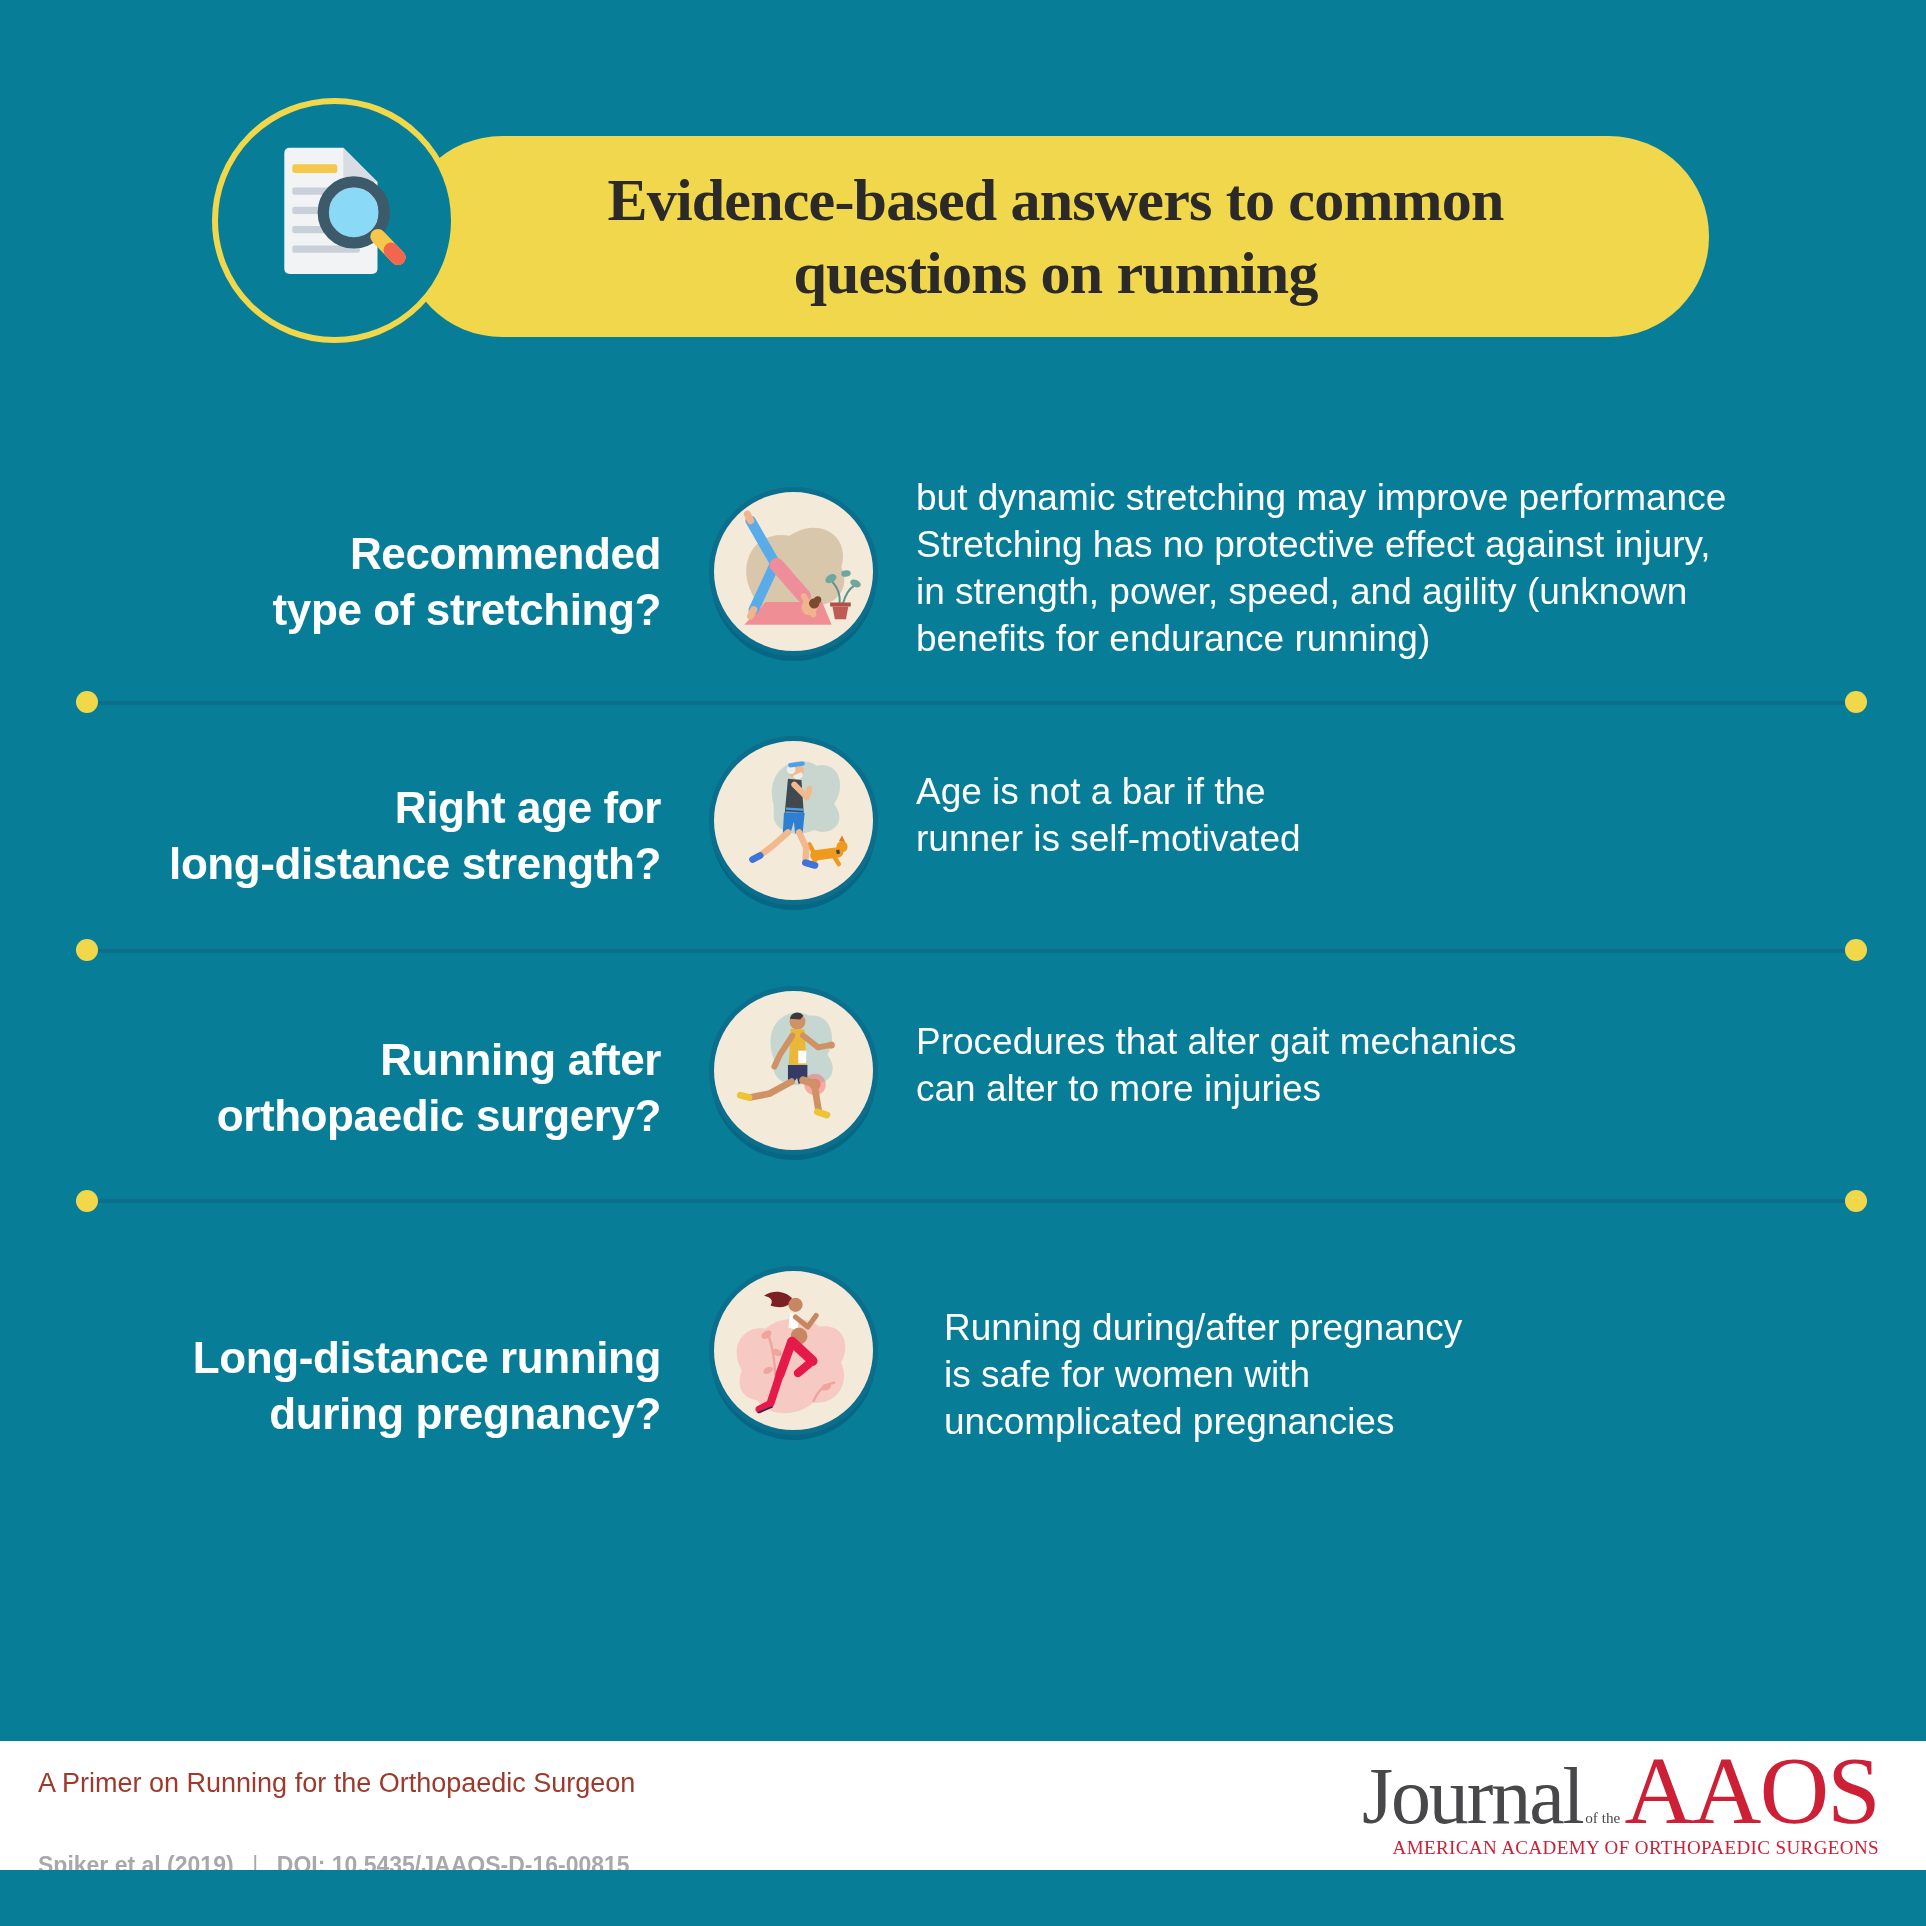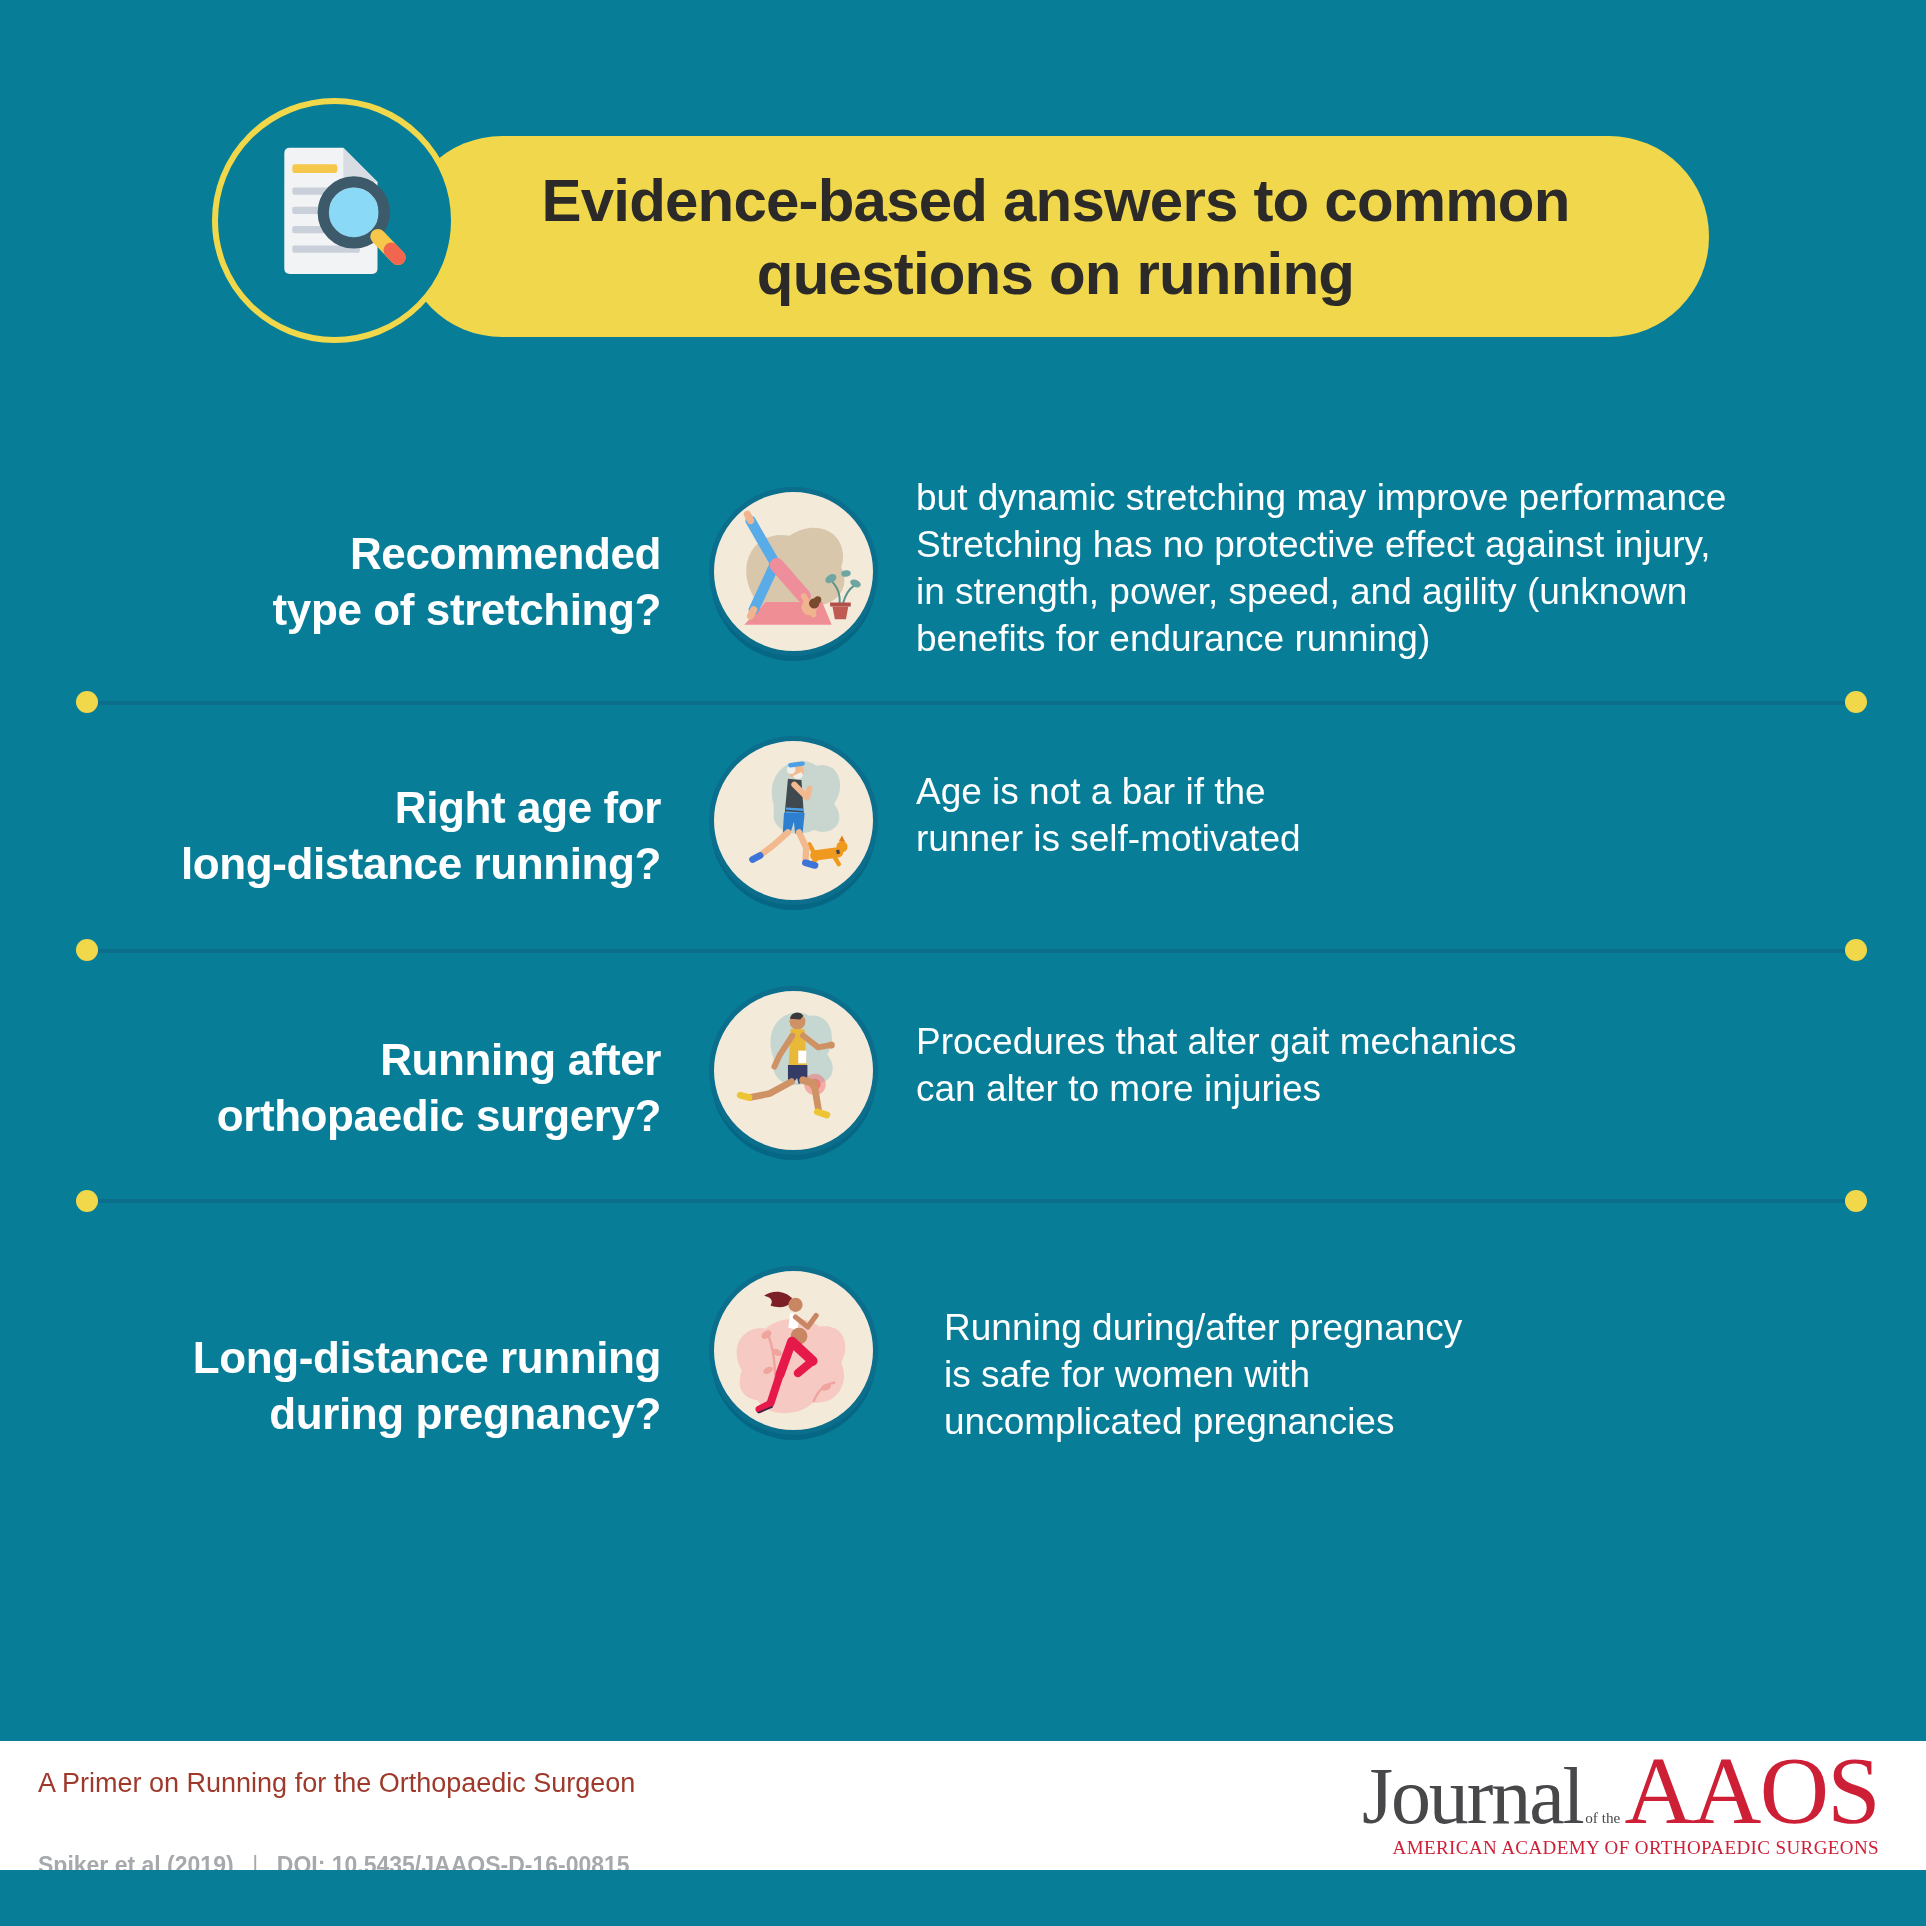--- a/index.html
+++ b/index.html
@@ -2,21 +2,21 @@
 <html style="font-size:6.8px"><head>
 <meta charset="utf-8">
 <style>
   html,body{margin:0;padding:0;background:#087D98;}
   .page{position:relative;width:1926px;height:1926px;background:#087D98;overflow:hidden;
         font-family:"Liberation Sans", sans-serif;}
 
   
   .banner{position:absolute;left:402px;top:136px;width:1307px;height:201px;
           border-radius:100px;background:#F0D74C;display:flex;flex-direction:column;
-          justify-content:center;align-items:center;}
+          justify-content:center;align-items:center;font-family:Liberation Serif, serif;}
   .banner-line{font-size:60px;line-height:73px;font-weight:bold;color:#2B2A28;
                letter-spacing:-0.8px;white-space:nowrap;}
   .badge-circle{position:absolute;left:212px;top:98px;width:245px;height:245px;
                 border-radius:50%;background:#087D98;border:6px solid #F1D84B;
                 box-sizing:border-box;}
   .badge-circle svg{width:100%;height:100%;display:block;}
 
   
   .question{position:absolute;left:47px;width:614px;text-align:right;color:#FFFFFF;
             font-weight:bold;font-size:44px;line-height:56px;letter-spacing:-0.4px;margin-top:36px;}
@@ -113,21 +113,21 @@
     <div>in strength, power, speed, and agility (unknown</div>
     <div>benefits for endurance running)</div>
   </div>
 
   <div class="dot dotL dy1"></div>
   <div class="divider d1"></div>
   <div class="dot dotR dy1"></div>
 
   <div class="question q2">
     <div>Right age for</div>
-    <div>long-distance running?</div>
+    <div>long-distance strength?</div>
   </div>
   <div class="icon-circle c2">
     <svg viewBox="0 0 400 400">
       <path d="M150 160 C125 70 210 28 258 62 C318 50 332 118 302 158 C338 205 295 242 252 224 C205 245 158 228 150 195 Z" fill="#C9D6CF"></path>
       <line x1="255" y1="288" x2="312" y2="280" stroke="#F0991F" stroke-width="26" stroke-linecap="round"></line>
       <circle cx="322" cy="266" r="14" fill="#F0991F"></circle>
       <polygon points="314,252 322,238 330,254" fill="#E07C18"></polygon>
       <line x1="252" y1="282" x2="240" y2="260" stroke="#F0991F" stroke-width="11" stroke-linecap="round"></line>
       <line x1="258" y1="296" x2="244" y2="312" stroke="#F0991F" stroke-width="11" stroke-linecap="round"></line>
       <line x1="302" y1="290" x2="314" y2="310" stroke="#F0991F" stroke-width="11" stroke-linecap="round"></line>

